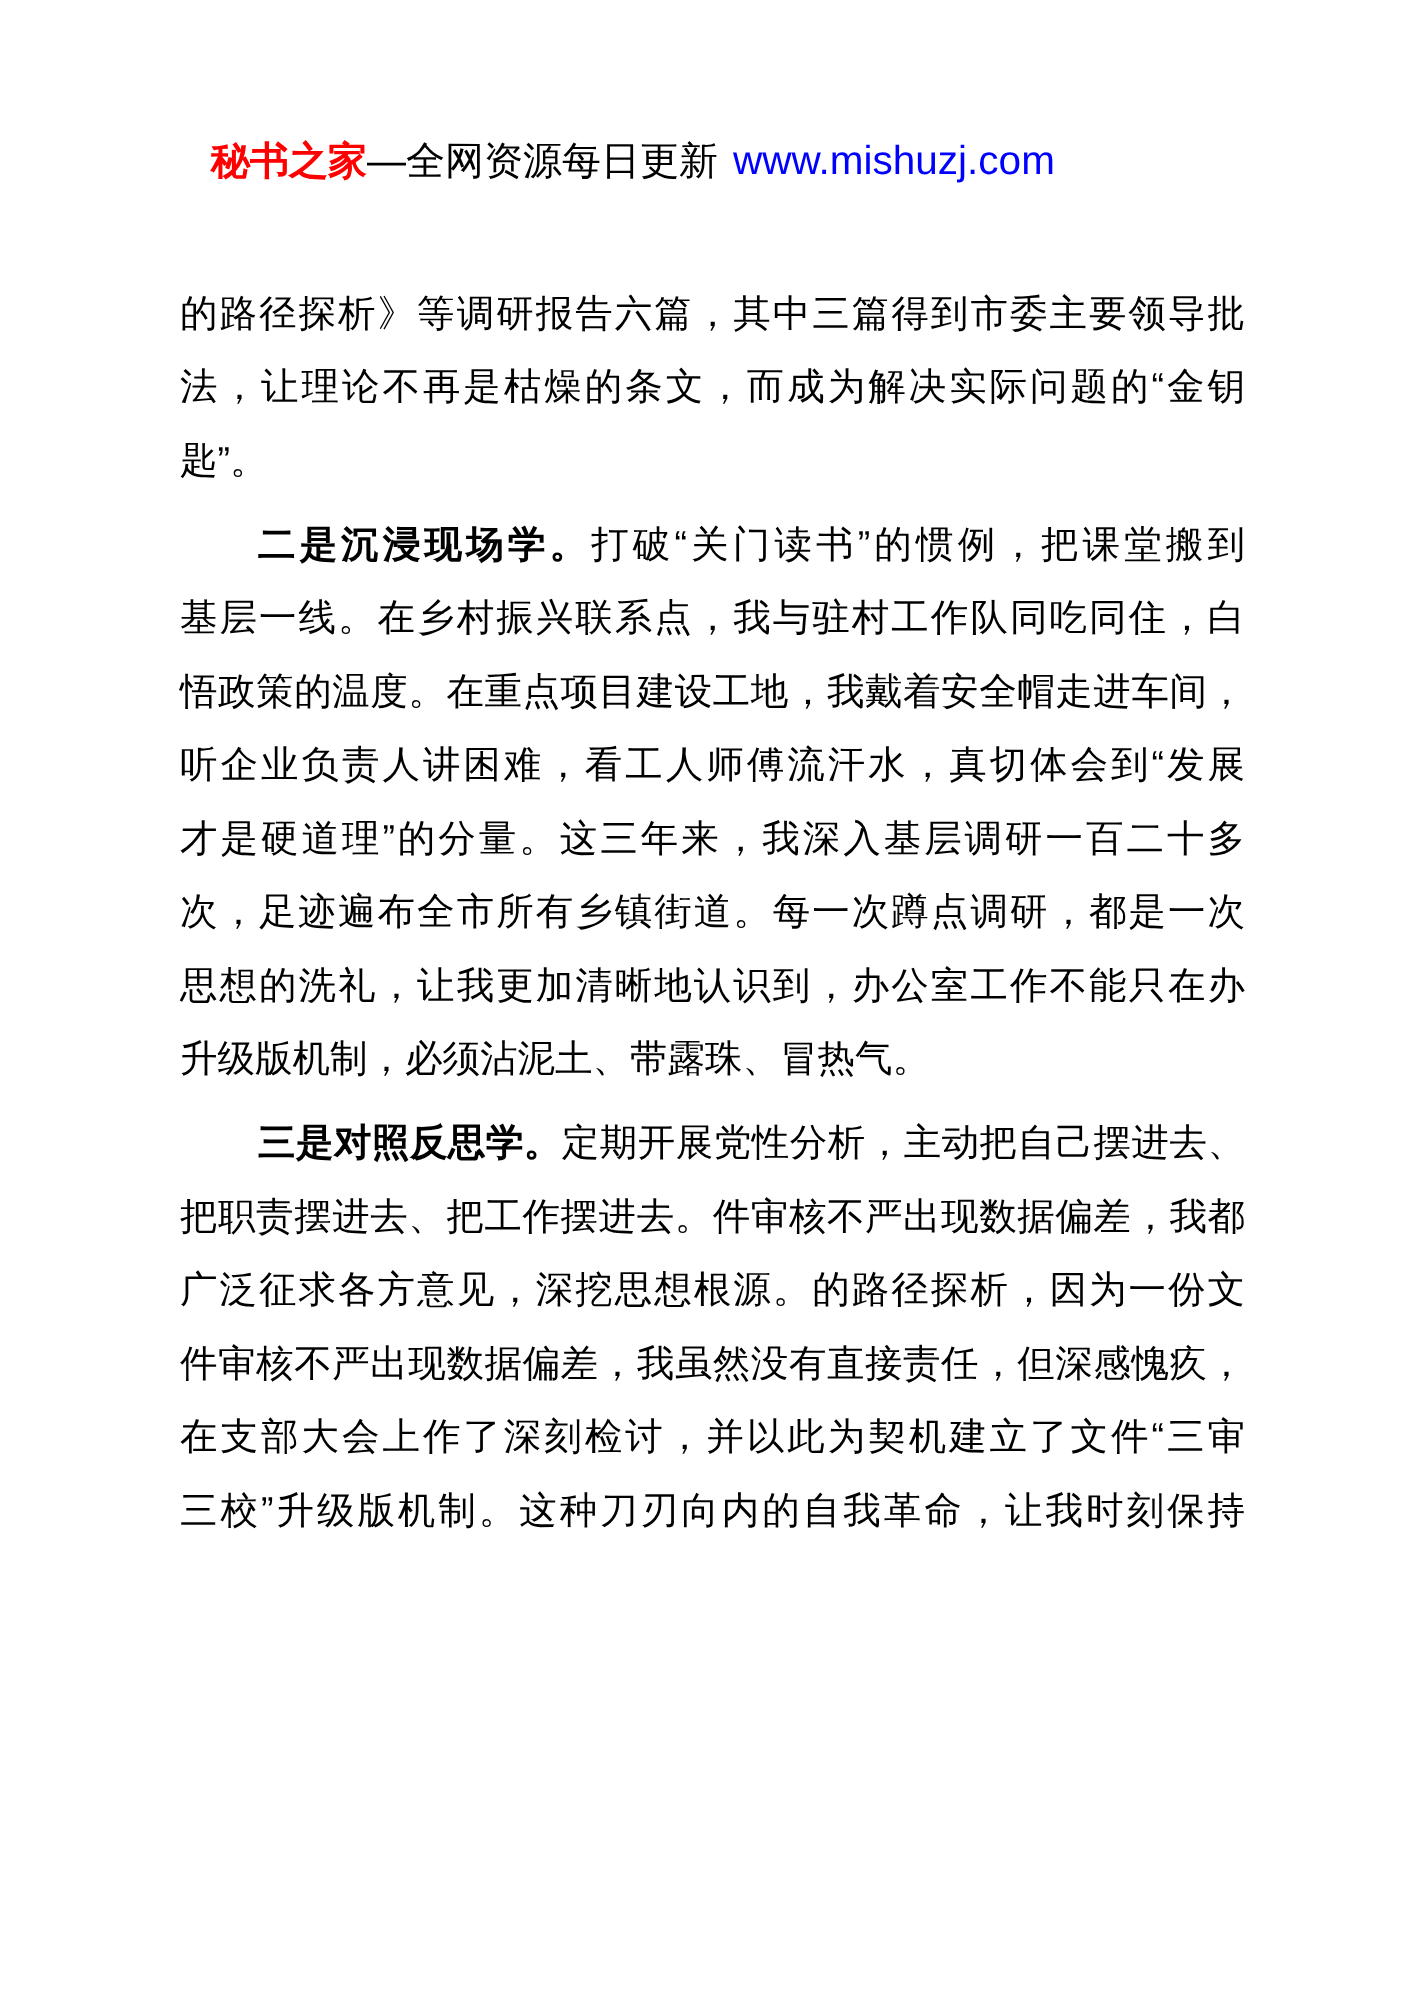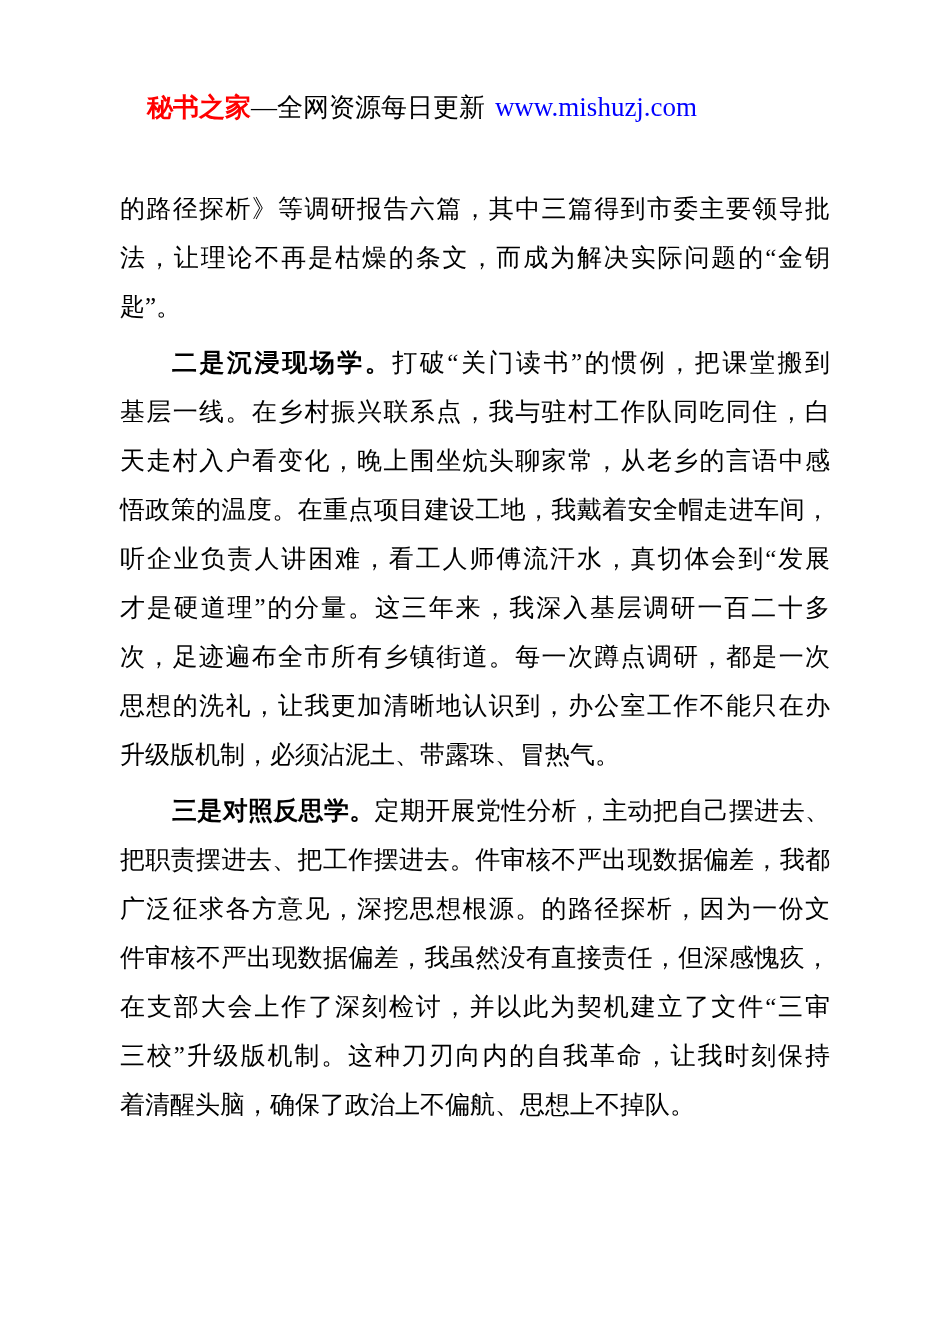--- a/index.html
+++ b/index.html
@@ -4,21 +4,21 @@
 <style>
   html, body { margin: 0; padding: 0; background: #ffffff; }
   .page {
     position: relative;
     width: 844px;
     height: 1344px;
     box-sizing: border-box;
     padding: 92px 120px 0 120px;
     background: #ffffff;
     color: #000000;
-    font-family: Liberation Serif, serif;
+    font-family: Liberation Sans, sans-serif;
     overflow: hidden;
   }
   .header {
     text-align: center;
     line-height: 30px;
     margin-bottom: 58px;
     white-space: nowrap;
   }
   .brand   { color: #ff0000; font-weight: bold; font-size: 26px; }
   .dash    { color: #000000; font-size: 26px; }
@@ -50,31 +50,29 @@
   </div>
   <div class="docbody">
       <div class="para">
         <div class="line just">的路径探析》等调研报告六篇，其中三篇得到市委主要领导批</div>
         <div class="line just">法，让理论不再是枯燥的条文，而成为解决实际问题的“金钥</div>
         <div class="line">匙”。</div>
       </div>
       <div class="para">
         <div class="line just ind"><span class="lead">二是沉浸现场学。</span>打破“关门读书”的惯例，把课堂搬到</div>
         <div class="line just">基层一线。在乡村振兴联系点，我与驻村工作队同吃同住，白</div>
-        <div class="line just">天走村入户看变化，晚上围坐炕头聊家常，从老乡的言语中感</div>
         <div class="line just">悟政策的温度。在重点项目建设工地，我戴着安全帽走进车间，</div>
         <div class="line just">听企业负责人讲困难，看工人师傅流汗水，真切体会到“发展</div>
         <div class="line just">才是硬道理”的分量。这三年来，我深入基层调研一百二十多</div>
         <div class="line just">次，足迹遍布全市所有乡镇街道。每一次蹲点调研，都是一次</div>
         <div class="line just">思想的洗礼，让我更加清晰地认识到，办公室工作不能只在办</div>
         <div class="line">升级版机制，必须沾泥土、带露珠、冒热气。</div>
       </div>
       <div class="para">
         <div class="line just ind"><span class="lead">三是对照反思学。</span>定期开展党性分析，主动把自己摆进去、</div>
         <div class="line just">把职责摆进去、把工作摆进去。件审核不严出现数据偏差，我都</div>
         <div class="line just">广泛征求各方意见，深挖思想根源。的路径探析，因为一份文</div>
         <div class="line just">件审核不严出现数据偏差，我虽然没有直接责任，但深感愧疚，</div>
         <div class="line just">在支部大会上作了深刻检讨，并以此为契机建立了文件“三审</div>
         <div class="line just">三校”升级版机制。这种刀刃向内的自我革命，让我时刻保持</div>
-        <div class="line">着清醒头脑，确保了政治上不偏航、思想上不掉队。</div>
       </div>
     </div>
 </div>
 
 </body></html>

